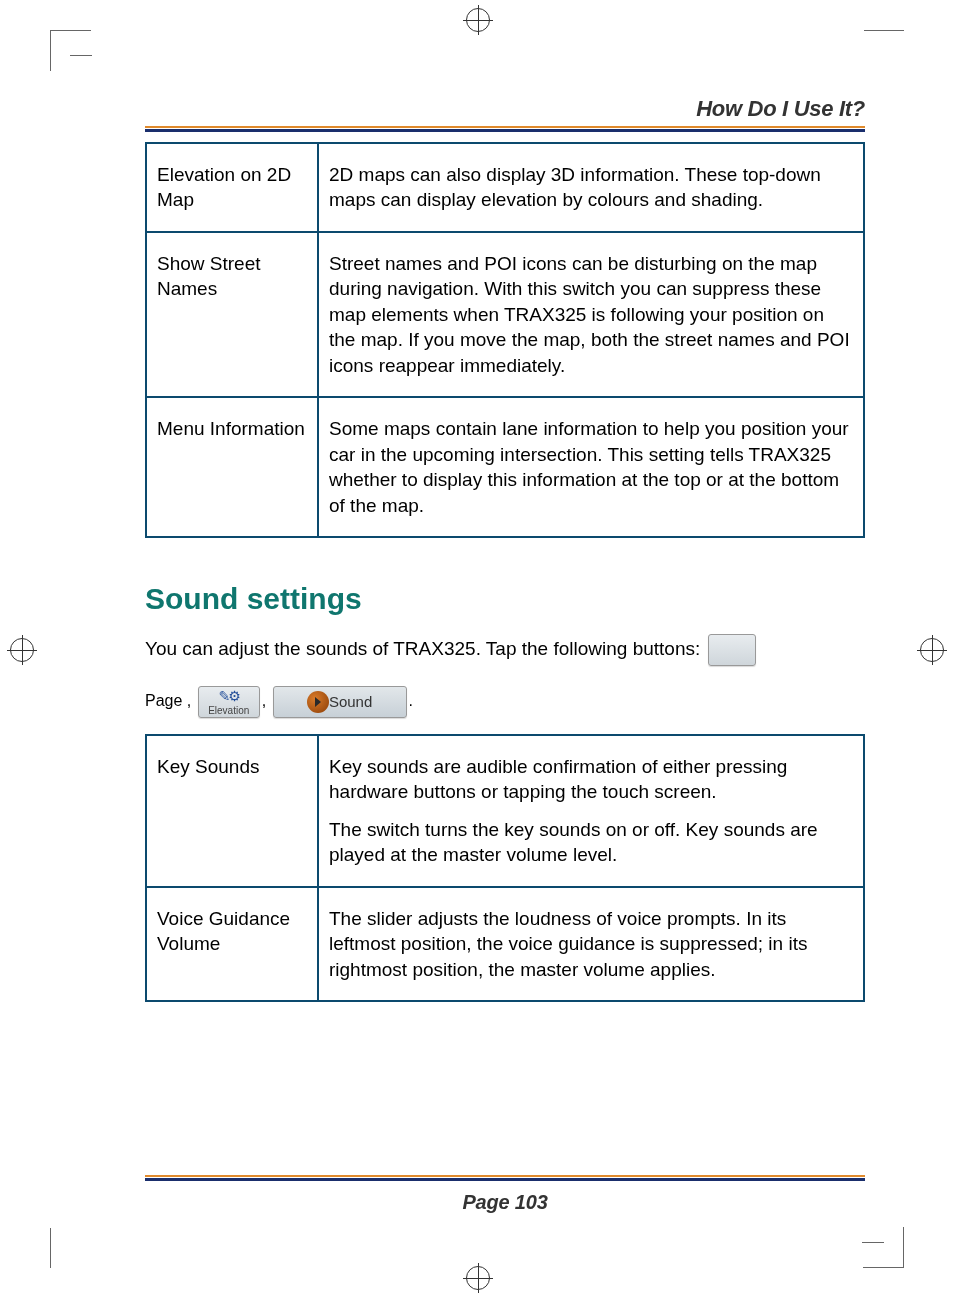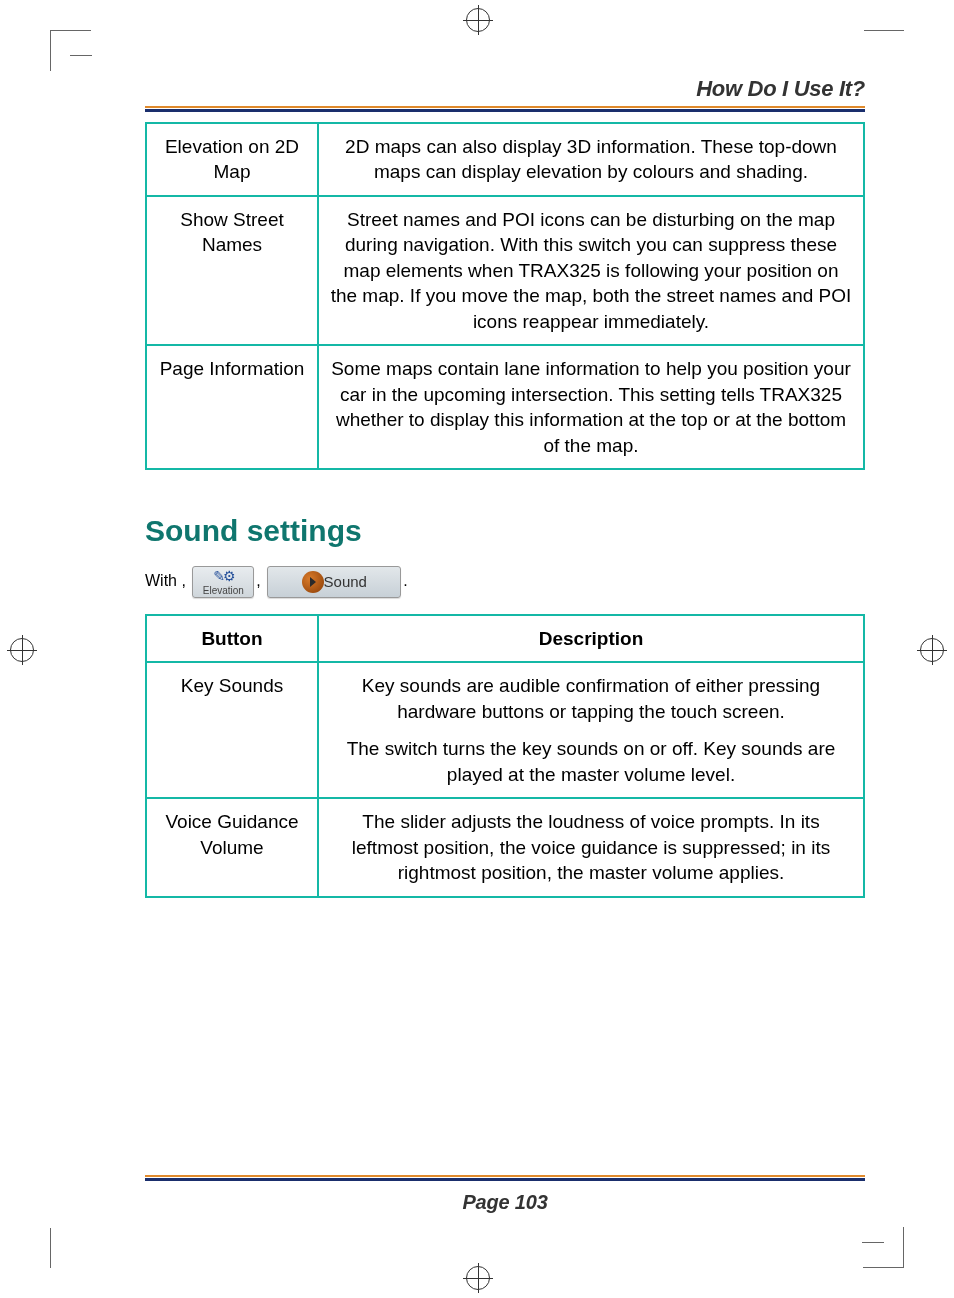--- a/index.html
+++ b/index.html
@@ -38,21 +38,21 @@
   }
   .reg-mark::before { left: 49%; top: -4px; width: 1px; height: 30px; }
   .reg-mark::after { top: 49%; left: -4px; height: 1px; width: 30px; }
   .reg-top { top: 8px; left: 466px; }
   .reg-bottom { bottom: 8px; left: 466px; }
   .reg-left { top: 638px; left: 10px; }
   .reg-right { top: 638px; right: 10px; }
 
   .page {
     position: absolute;
-    top: 76px;
+    top: 96px;
     left: 145px;
     width: 720px;
   }
   .header-title {
     text-align: right;
     font-weight: bold;
     font-style: italic;
     font-family: Arial, sans-serif;
     font-size: 22px;
     color: #333;
@@ -75,26 +75,26 @@
     color: #333;
     margin-top: 10px;
   }
 
   table.content {
     border-collapse: collapse;
     width: 100%;
     table-layout: fixed;
   }
   table.content td, table.content th {
-    border: 2px solid #14b8a6;
-    padding: 10px 10px;
+    border: 2px solid #0c4a6e;
+    padding: 18px 10px;
     vertical-align: top;
     font-size: 19px;
     line-height: 1.34;
-    text-align: center;
+    text-align: left;
   }
   table.content th { font-weight: bold; }
   .col1 { width: 172px; }
 
   h2.section {
     color: #0f766e;
     font-weight: bold;
     font-size: 30px;
     margin: 44px 0 18px 0;
   }
@@ -167,52 +167,52 @@
     <tbody>
       <tr>
         <td>Elevation on 2D Map</td>
         <td>2D maps can also display 3D information. These top-down maps can display elevation by colours and shading.</td>
       </tr>
       <tr>
         <td>Show Street Names</td>
         <td>Street names and POI icons can be disturbing on the map during navigation. With this switch you can suppress these map elements when TRAX325 is following your position on the map. If you move the map, both the street names and POI icons reappear immediately.</td>
       </tr>
       <tr>
-        <td>Page Information</td>
+        <td>Menu Information</td>
         <td>Some maps contain lane information to help you position your car in the upcoming intersection. This setting tells TRAX325 whether to display this information at the top or at the bottom of the map.</td>
       </tr>
     </tbody>
   </table>
 
   <h2 class="section">Sound settings</h2>
 
-  <div></div><div></div><div></div><div></div>
-      <span>With</span>
+  <p class="body">
+    <span>You can adjust the sounds of TRAX325. Tap the following buttons: </span>
+    <span class="icon-chip menu">
+      <span class="grid"></span>
+      </span></p><div></div><div></div><div></div><div></div>
+      <span>Page</span>
     ,
     <span class="icon-chip settings">
       <span class="tools">✎⚙</span>
       <span>Elevation</span>
     </span>,
     <span class="icon-chip sound">
       <span class="speaker"></span>
       <span class="sound-label">Sound</span>
     </span>.
   <p></p>
 
   <table class="content">
     <colgroup>
         <col class="col1">
         <col>
       </colgroup>
     <tbody>
       <tr>
-        <th>Button</th>
-        <th>Description</th>
-      </tr>
-      <tr>
         <td>Key Sounds</td>
         <td class="desc-multi">
           <p>Key sounds are audible confirmation of either pressing hardware buttons or tapping the touch screen.</p>
           <p>The switch turns the key sounds on or off. Key sounds are played at the master volume level.</p>
         </td>
       </tr>
       <tr>
         <td>Voice Guidance Volume</td>
         <td class="desc-multi">
           <p>The slider adjusts the loudness of voice prompts. In its leftmost position, the voice guidance is suppressed; in its rightmost position, the master volume applies.</p>

